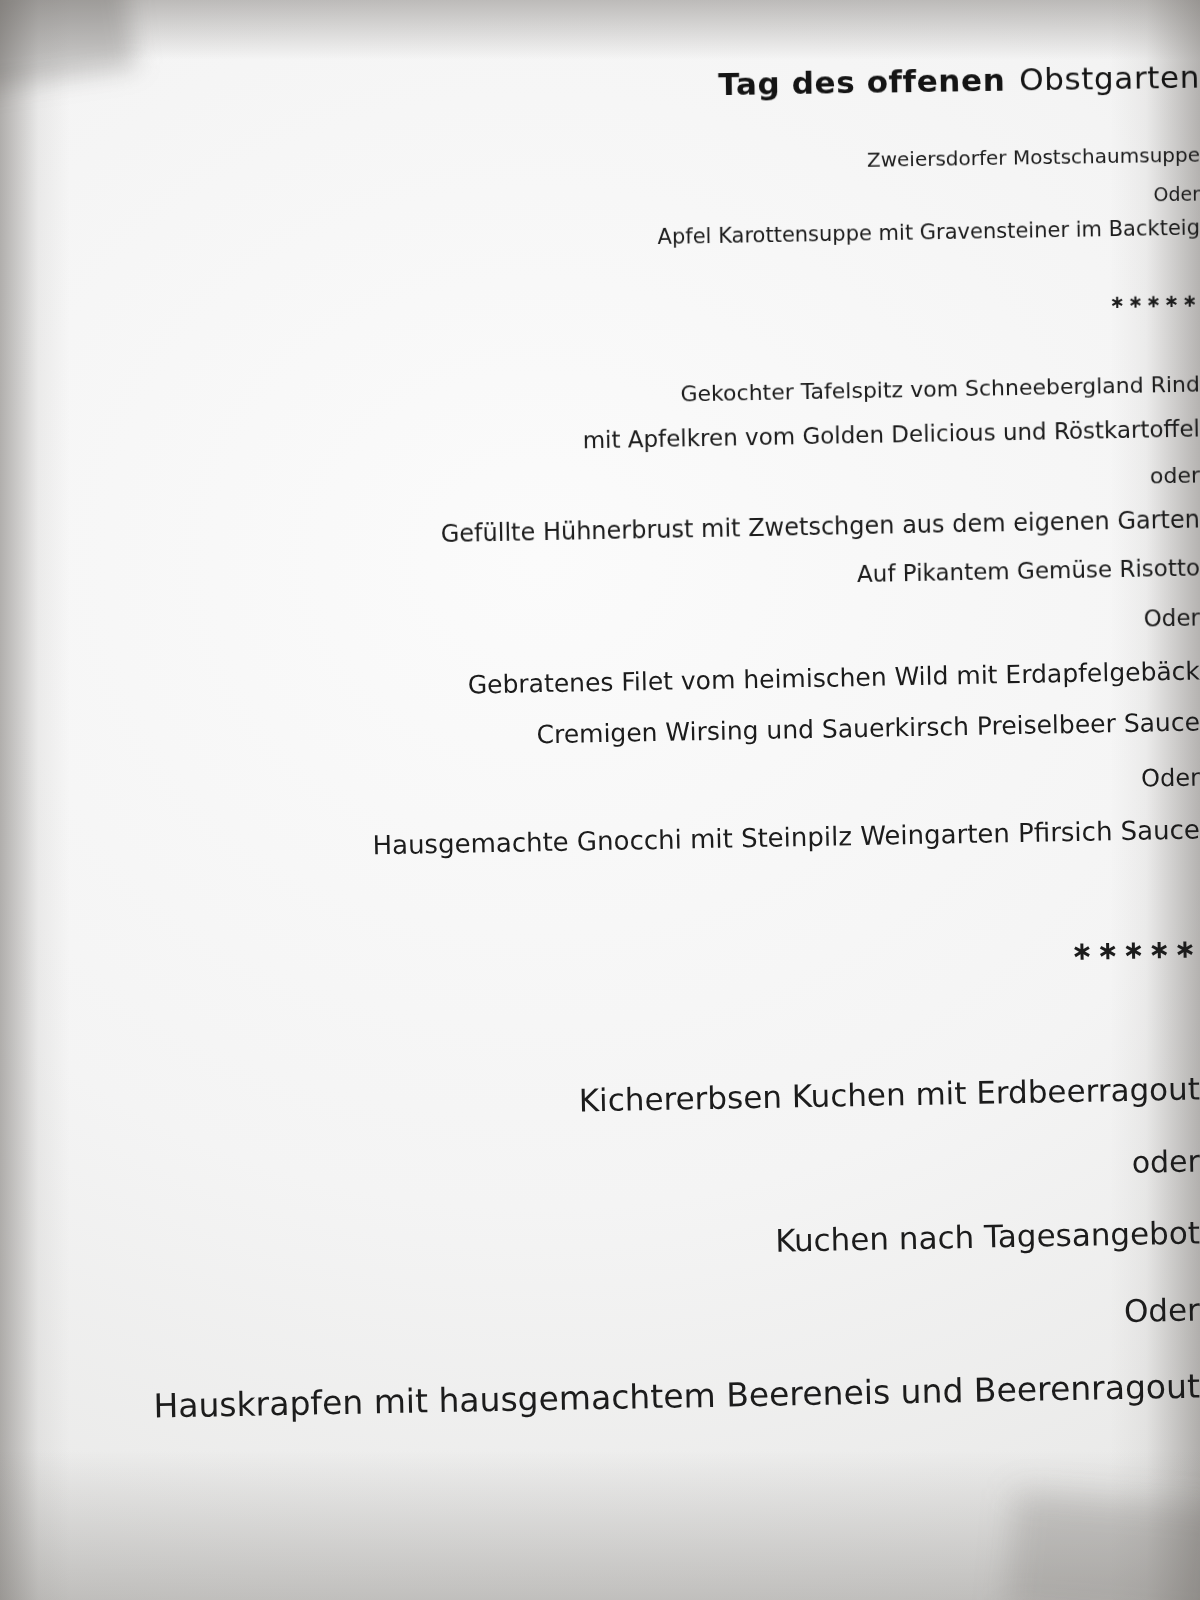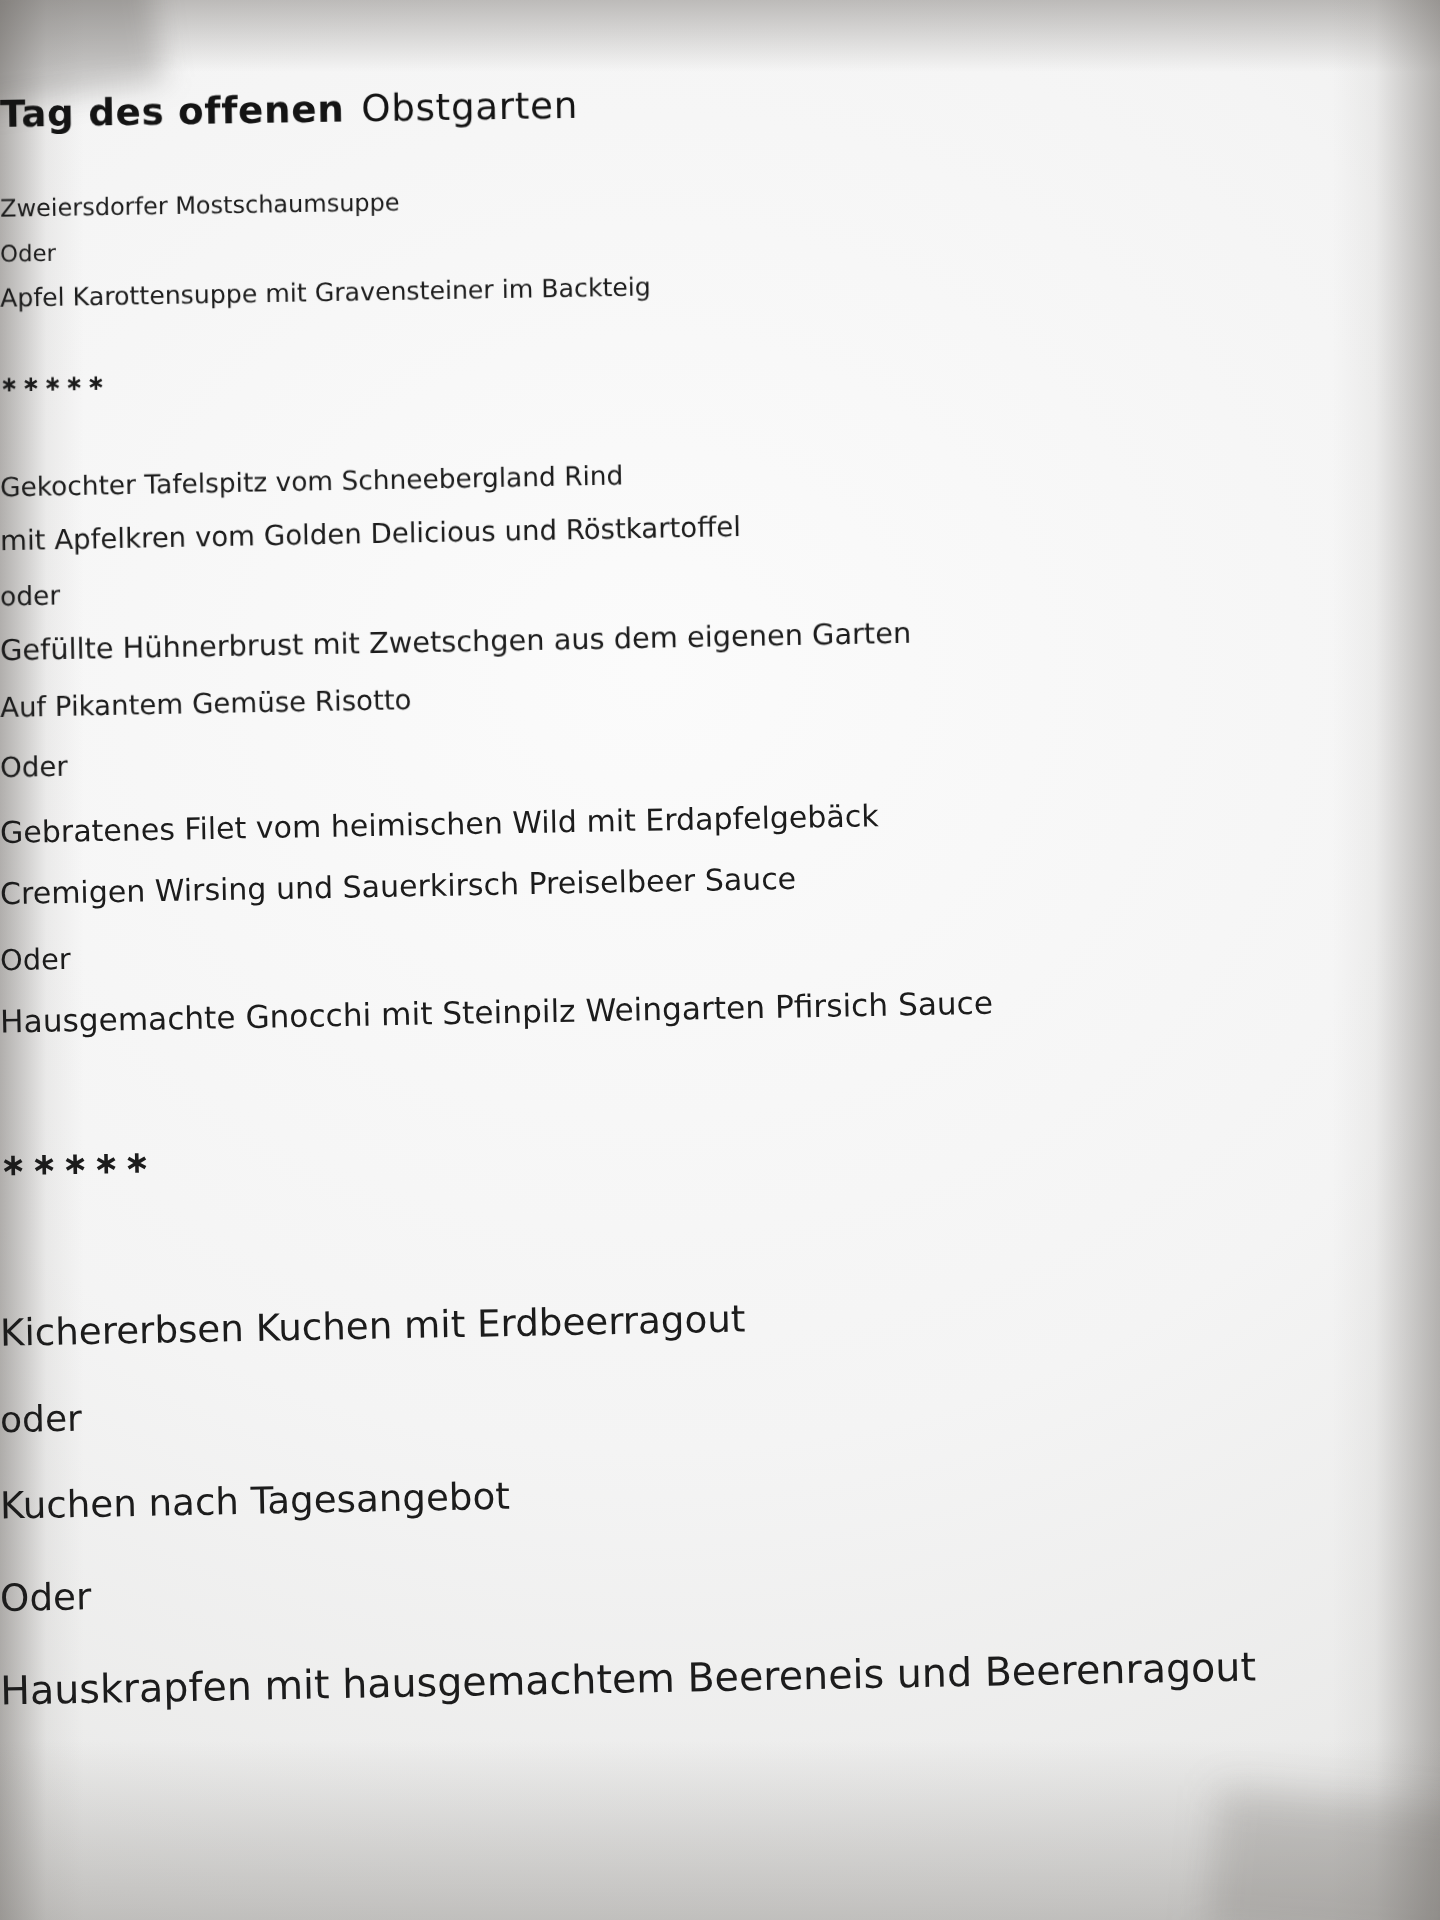--- a/index.html
+++ b/index.html
@@ -66,21 +66,21 @@
     filter: blur(16px);
   }
 
   .content {
     position: absolute;
     left: 0;
     top: 0;
     width: 1200px;
     height: 1600px;
     color: #1b1b1b;
-    text-align: left;
+    text-align: right;
   }
 
   
   .title {
     position: absolute;
     top: 68px;
     left: 0;
     width: 1200px;
     font-size: 31px;
     font-weight: 600;

